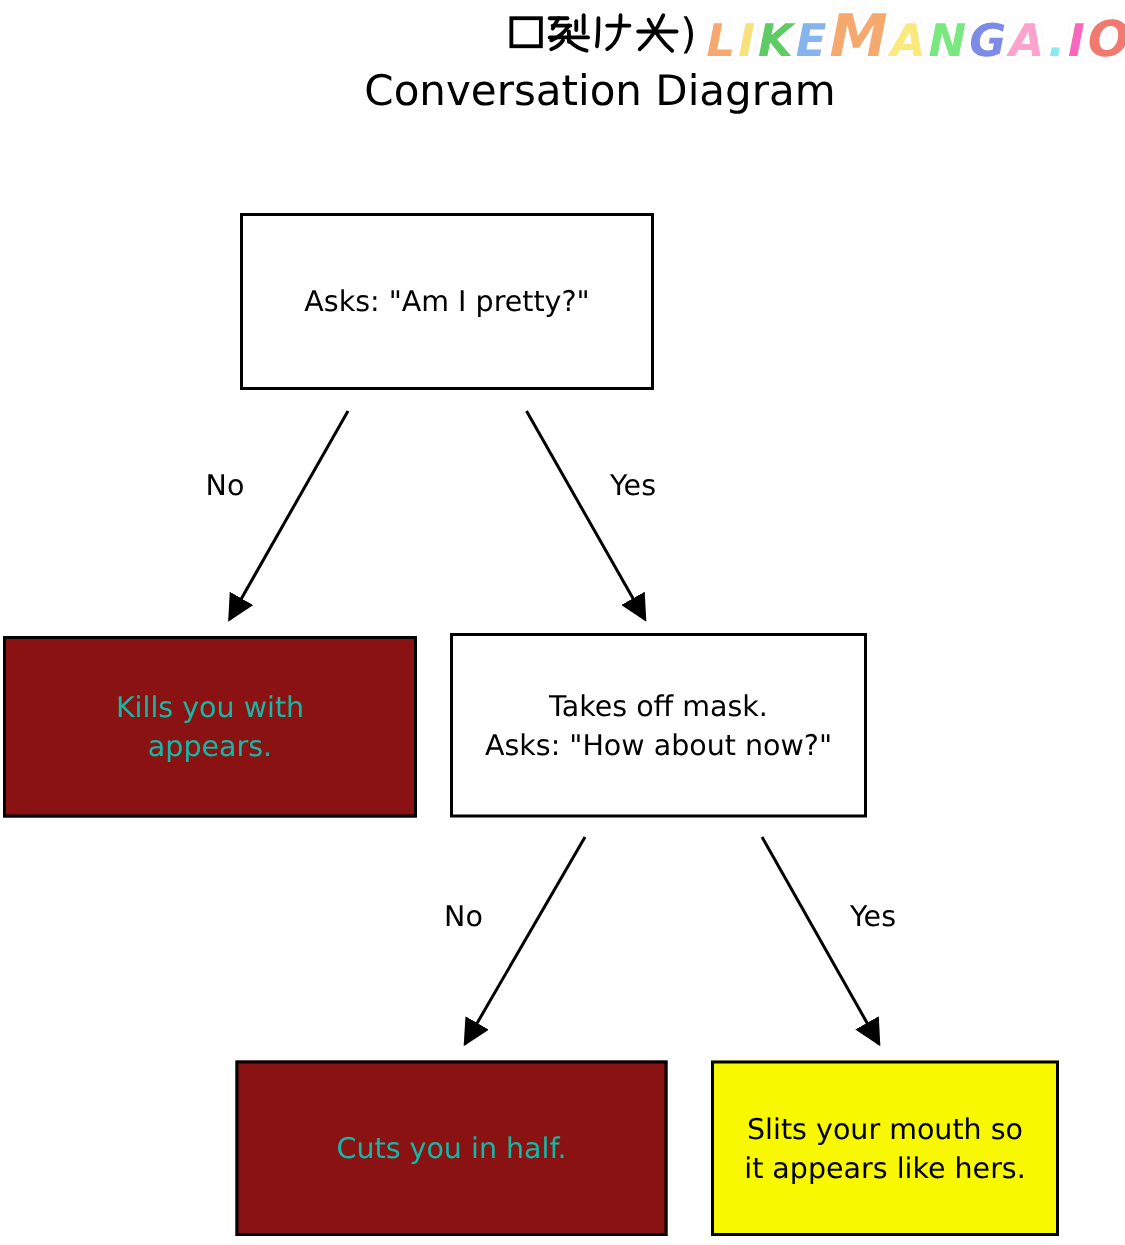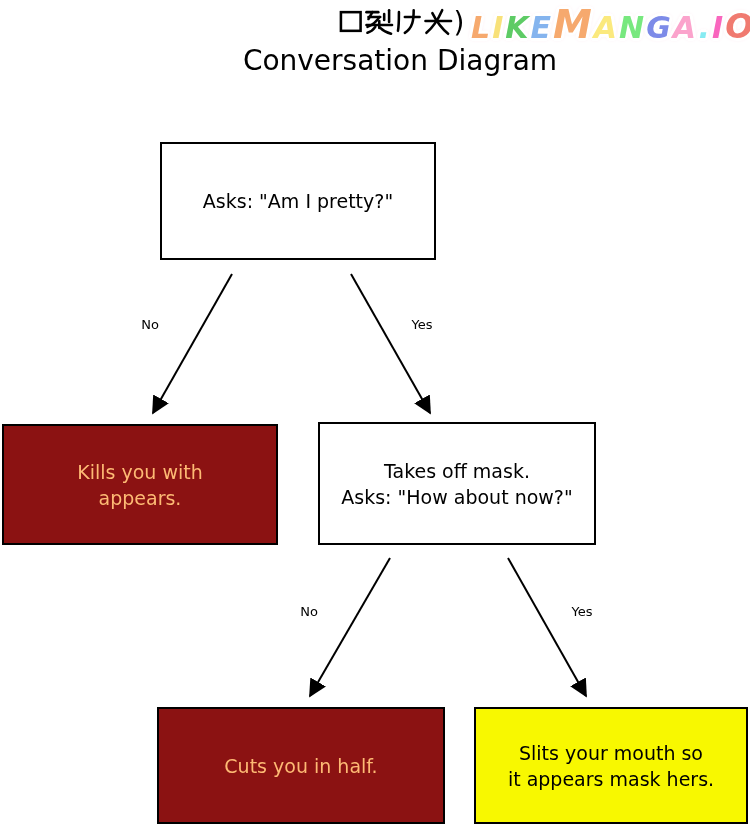--- a/index.html
+++ b/index.html
@@ -71,42 +71,42 @@
     display: flex;
     flex-direction: column;
     align-items: center;
     justify-content: center;
     text-align: center;
     font-size: 19px;
     line-height: 26px;
     z-index: 2;
   }
   .node-white { background: #ffffff; color: #000000; }
-  .node-red   { background: #8b1212; color: #fdba74; text-align: right; }
+  .node-red   { background: #8b1212; color: #14b8a6; text-align: right; }
   .node-yellow{ background: #f8f800; color: #000000; }
 
   #node-start { left: 160px; top: 142px; width: 276px; height: 118px; }
   #node-kills { left: 2px;   top: 424px; width: 276px; height: 121px; }
-  #node-mask  { left: 318px; top: 422px; width: 278px; height: 123px; align-items: center; }
+  #node-mask  { left: 300px; top: 422px; width: 278px; height: 123px; align-items: center; }
   #node-cuts  { left: 157px; top: 707px; width: 288px; height: 117px; }
-  #node-slits { left: 474px; top: 707px; width: 274px; height: 117px; }
+  #node-slits { left: 474px; top: 707px; width: 232px; height: 117px; }
 
   
   #edges-svg {
     position: absolute;
     left: 0; top: 0;
     width: 750px; height: 830px;
     z-index: 1;
   }
   #edges-svg line { stroke: #000; stroke-width: 2; }
 
   .edge-label {
     position: absolute;
     transform: translate(-50%, -50%);
-    font-size: 13px;
+    font-size: 19px;
     font-weight: 500;
     z-index: 2;
     white-space: nowrap;
   }
   #edge-label-no1  { left: 150px; top: 324px; }
   #edge-label-yes1 { left: 422px; top: 324px; }
   #edge-label-no2  { left: 309px; top: 611px; }
   #edge-label-yes2 { left: 582px; top: 611px; }
 </style>
 </head>
@@ -176,16 +176,16 @@
     <span>Takes off mask.</span>
     <span>Asks: "How about now?"</span>
   </div>
 
   <div class="node node-red" id="node-cuts">
     <span>Cuts you in half.</span>
   </div>
 
   <div class="node node-yellow" id="node-slits">
     <span>Slits your mouth so</span>
-    <span>it appears mask hers.</span>
+    <span>it appears like hers.</span>
   </div>
 
 </div>
 
 </body></html>

